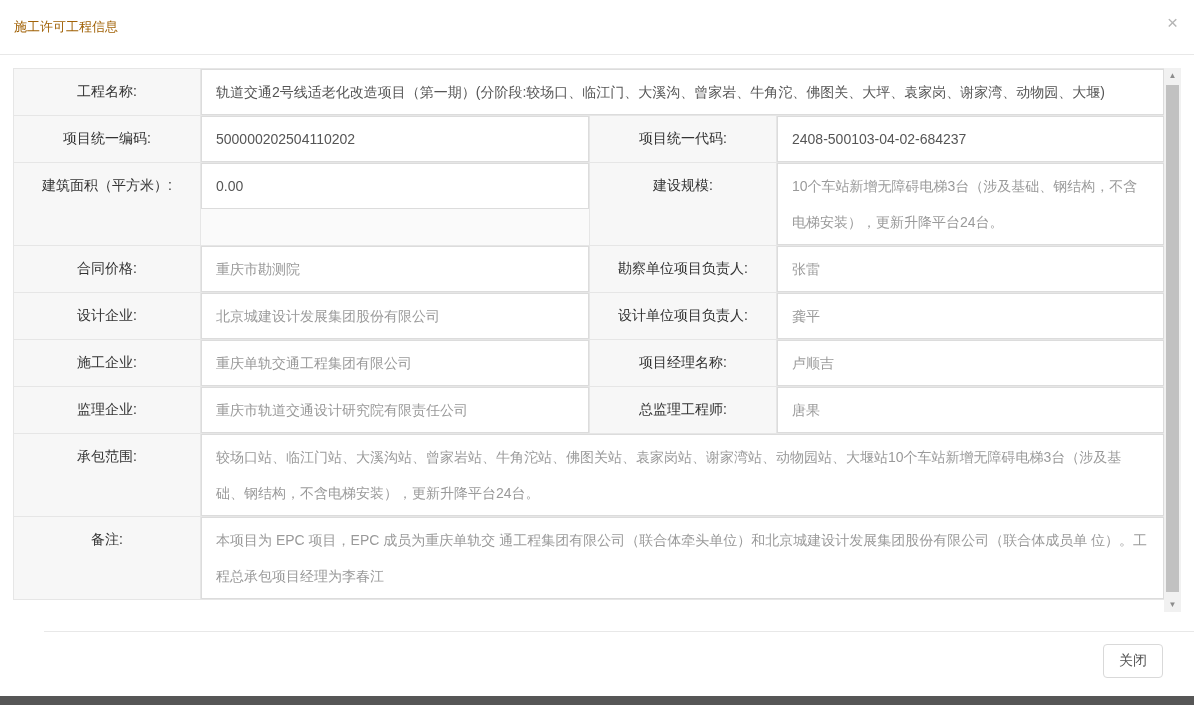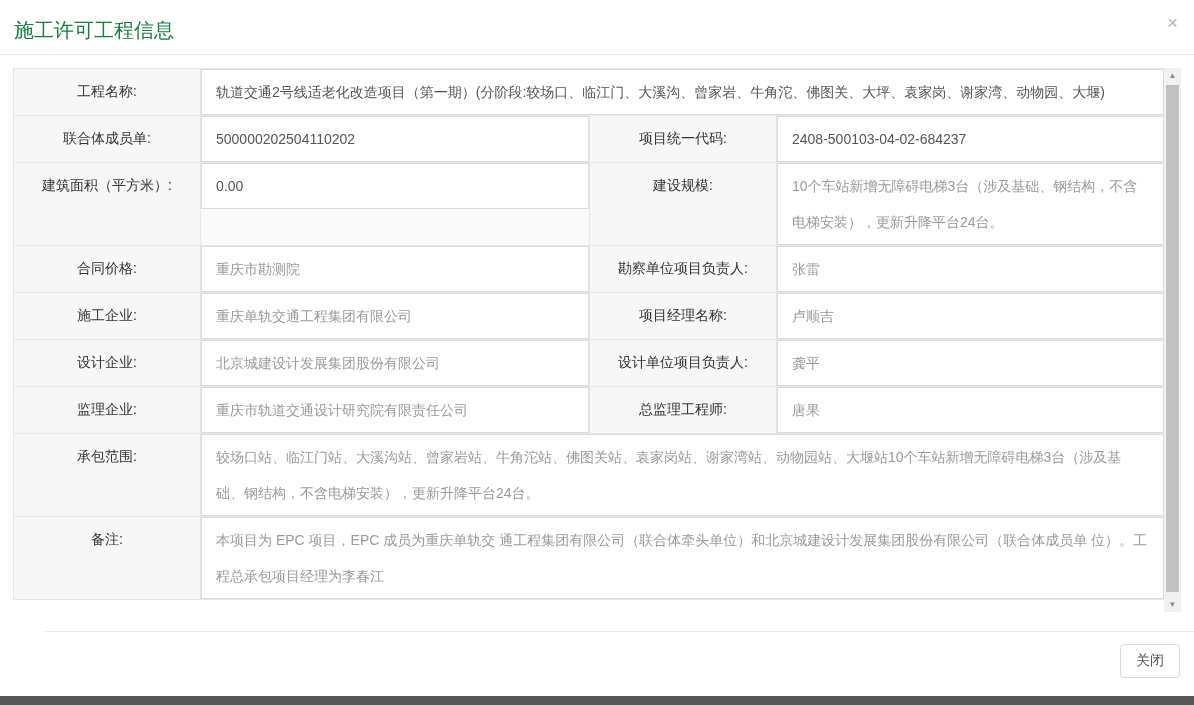--- a/index.html
+++ b/index.html
@@ -1,21 +1,21 @@
 <!DOCTYPE html>
 <html><head>
 <meta charset="utf-8">
 <style>
   * { margin:0; padding:0; box-sizing:border-box; }
   html,body { width:1194px; height:705px; background:#fff; font-family:"Liberation Sans","DejaVu Sans",sans-serif; }
   .modal { width:1194px; height:705px; display:flex; flex-direction:column; background:#fff; overflow:hidden; }
 
   
   .modal-header { height:55px; flex:0 0 55px; padding:17px 16px 0 14px; border-bottom:1px solid #e8e8e8; position:relative; }
-  .modal-title { font-size:20px; color:#15803d; }
+  .modal-title { font-size:13px; color:#a16207; }
   .close-x { position:absolute; right:16px; top:13px; font-size:19px; color:#b5b5b5; cursor:pointer; line-height:1; }
 
   
   .modal-body { flex:0 0 557px; padding:13px 13px 0 13px; }
   .scroll-wrap { display:flex; height:544px; }
   .table-area { width:1151px; height:544px; overflow:hidden; }
 
   table { width:1151px; border-collapse:collapse; table-layout:fixed; }
   td { border:1px solid #e6e6e6; vertical-align:top; font-size:14px; }
   td.lbl { background:#f7f7f7; text-align:center; color:#333; line-height:36px; padding:4px 6px 0 6px; }
@@ -24,21 +24,21 @@
   .box.dark { color:#555; }
 
   
   .vscrollbar { width:17px; height:544px; background:#f1f1f1; position:relative; flex:0 0 17px; }
   .sb-arrow { position:absolute; left:0; width:17px; height:15px; text-align:center; font-size:8px; color:#8c8c8c; line-height:15px; cursor:pointer; }
   .sb-up { top:0; }
   .sb-down { bottom:0; }
   .sb-thumb { position:absolute; top:17px; left:2px; width:13px; height:507px; background:#c1c1c1; cursor:pointer; }
 
   
-  .modal-footer { flex:0 0 65px; margin-top:19px; border-top:1px solid #e8e8e8; padding:12px 14px 0 0; display:flex; justify-content:flex-end; align-items:flex-start;margin-left:44px; }
+  .modal-footer { flex:0 0 65px; margin-top:19px; border-top:1px solid #e8e8e8; padding:12px 31px 0 0; display:flex; justify-content:flex-end; align-items:flex-start;margin-left:44px; }
   .btn-close { background:#fff; border:1px solid #d9d9d9; border-radius:4px; padding:7px 15px; font-size:14px; color:#555; cursor:pointer; font-family:inherit; }
 
   
   .page-strip { flex:1 1 auto; background:#565656; }
 </style>
 </head>
 <body>
 
 <div class="modal">
 
@@ -60,21 +60,21 @@
 
           <tbody>
               <tr>
             <td class="lbl"><span>工程名称:</span></td>
             <td class="val" colspan="3">
               <div class="box dark">轨道交通2号线适老化改造项目（第一期）(分阶段:较场口、临江门、大溪沟、曾家岩、牛角沱、佛图关、大坪、袁家岗、谢家湾、动物园、大堰)</div>
             </td>
           </tr>
 
           <tr>
-            <td class="lbl"><span>联合体成员单:</span></td>
+            <td class="lbl"><span>项目统一编码:</span></td>
             <td class="val">
               <div class="box dark">500000202504110202</div>
             </td>
             <td class="lbl"><span>项目统一代码:</span></td>
             <td class="val">
               <div class="box dark">2408-500103-04-02-684237</div>
             </td>
           </tr>
 
 
@@ -95,38 +95,38 @@
             <td class="val">
               <div class="box">重庆市勘测院</div>
             </td>
             <td class="lbl"><span>勘察单位项目负责人:</span></td>
             <td class="val">
               <div class="box">张雷</div>
             </td>
           </tr>
 
           <tr>
+            <td class="lbl"><span>设计企业:</span></td>
+            <td class="val">
+              <div class="box">北京城建设计发展集团股份有限公司</div>
+            </td>
+            <td class="lbl"><span>设计单位项目负责人:</span></td>
+            <td class="val">
+              <div class="box">龚平</div>
+            </td>
+          </tr>
+
+          <tr>
             <td class="lbl"><span>施工企业:</span></td>
             <td class="val">
               <div class="box">重庆单轨交通工程集团有限公司</div>
             </td>
             <td class="lbl"><span>项目经理名称:</span></td>
             <td class="val">
               <div class="box">卢顺吉</div>
-            </td>
-          </tr>
-
-          <tr>
-            <td class="lbl"><span>设计企业:</span></td>
-            <td class="val">
-              <div class="box">北京城建设计发展集团股份有限公司</div>
-            </td>
-            <td class="lbl"><span>设计单位项目负责人:</span></td>
-            <td class="val">
-              <div class="box">龚平</div>
             </td>
           </tr>
 
           <tr>
             <td class="lbl"><span>监理企业:</span></td>
             <td class="val">
               <div class="box">重庆市轨道交通设计研究院有限责任公司</div>
             </td>
             <td class="lbl"><span>总监理工程师:</span></td>
             <td class="val">

